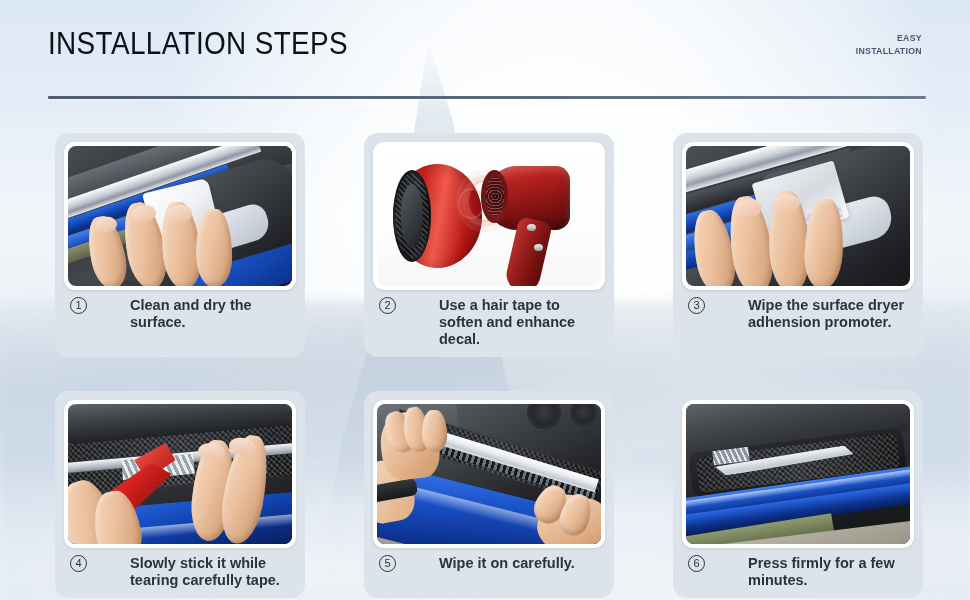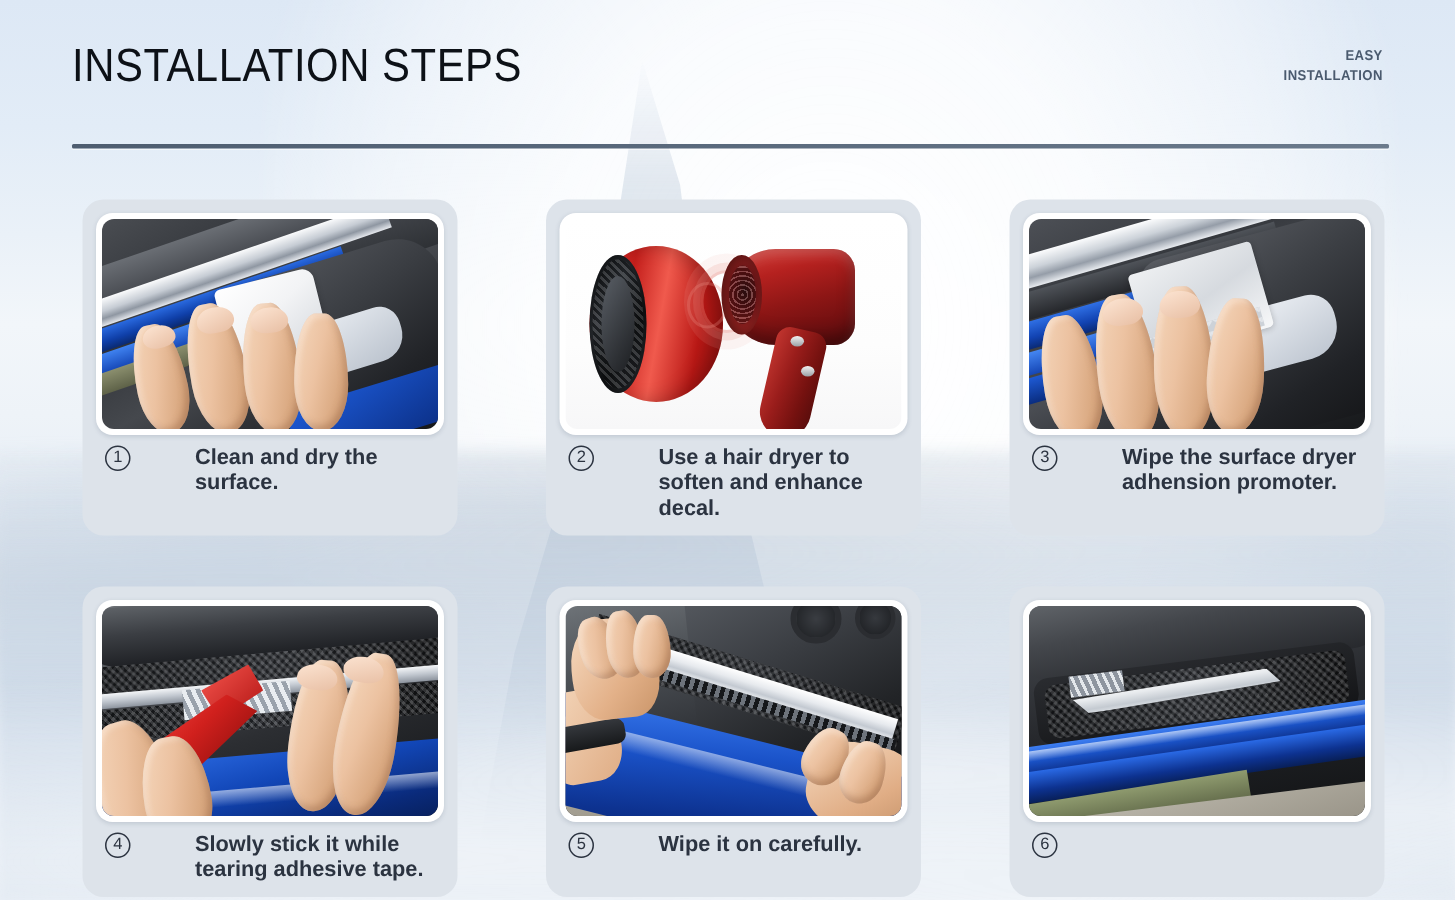--- a/index.html
+++ b/index.html
@@ -495,21 +495,21 @@
           <div class="p2-dryer-body"></div>
           <div class="p2-dryer-nozzle"></div>
           <div class="p2-dryer-grill"></div>
           <div class="p2-handle"></div>
           <div class="p2-btn1"></div>
           <div class="p2-btn2"></div>
         </div>
       </div>
       <div class="caption">
         <span class="num">2</span>
-        <span class="txt">Use a hair dryer to soften and enhance decal.</span>
+        <span class="txt">Use a hair tape to soften and enhance decal.</span>
       </div>
     </div>
 
     <div class="card">
       <div class="photo-frame">
         <div class="photo">
           <div class="p3-bg"></div>
           <div class="p3-chrome"></div>
           <div class="p3-dark"></div>
           <div class="p3-blue1"></div>
@@ -549,21 +549,21 @@
           <div class="finger p4-f1"></div>
           <div class="finger p4-f2"></div>
           <div class="finger p4-f3"></div>
           <div class="finger p4-f4"></div>
           <div class="nail p4-n3"></div>
           <div class="nail p4-n4"></div>
         </div>
       </div>
       <div class="caption">
         <span class="num">4</span>
-        <span class="txt">Slowly stick it while tearing adhesive tape.</span>
+        <span class="txt">Slowly stick it while tearing carefully tape.</span>
       </div>
     </div>
 
     <div class="card">
       <div class="photo-frame">
         <div class="photo">
           <div class="p5-bg"></div>
           <div class="p5-door"></div>
           <div class="p5-ring"></div>
           <div class="p5-ring2"></div>
@@ -601,17 +601,18 @@
           <div class="p6-chromebar"></div>
           <div class="p6-blue1"></div>
           <div class="p6-gloss"></div>
           <div class="p6-blue2"></div>
           <div class="p6-green"></div>
           <div class="p6-ground"></div>
         </div>
       </div>
       <div class="caption">
         <span class="num">6</span>
+        <span class="txt">Press firmly for a few minutes.</span>
       </div>
     </div>
 
   </div>
 </div>
 
 </body></html>

